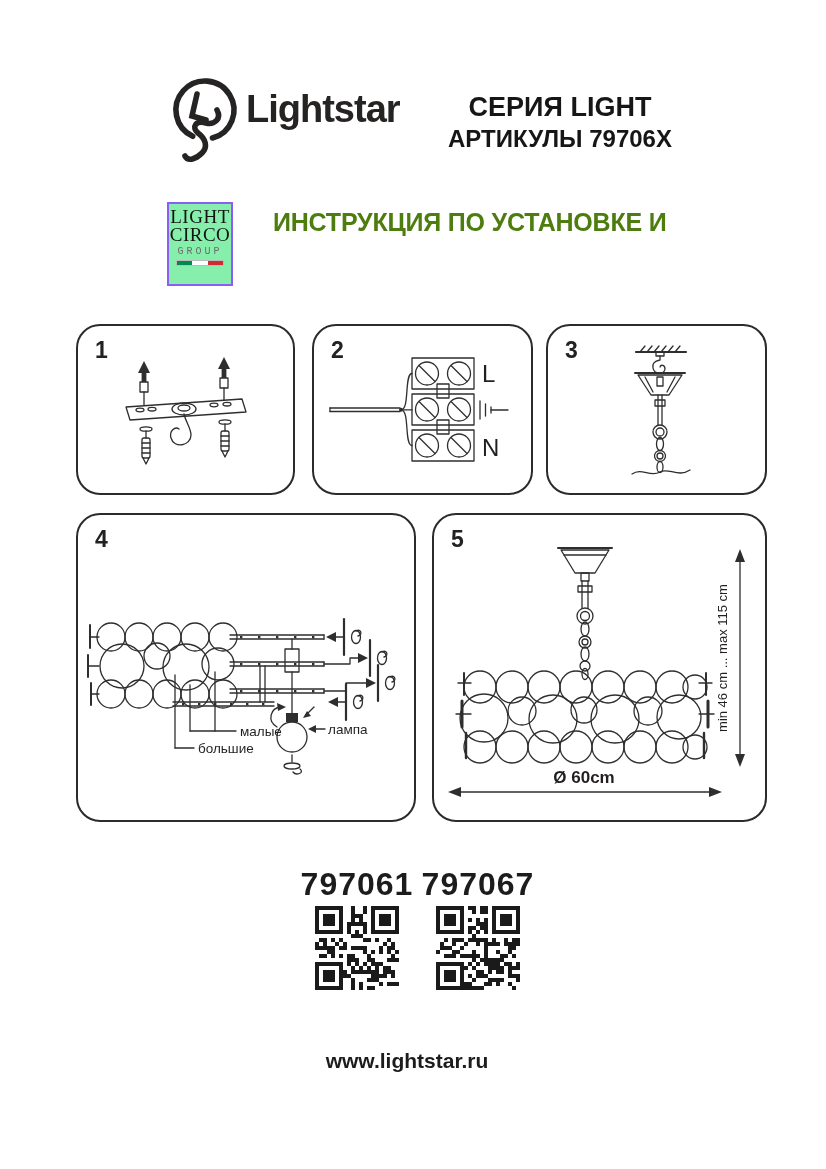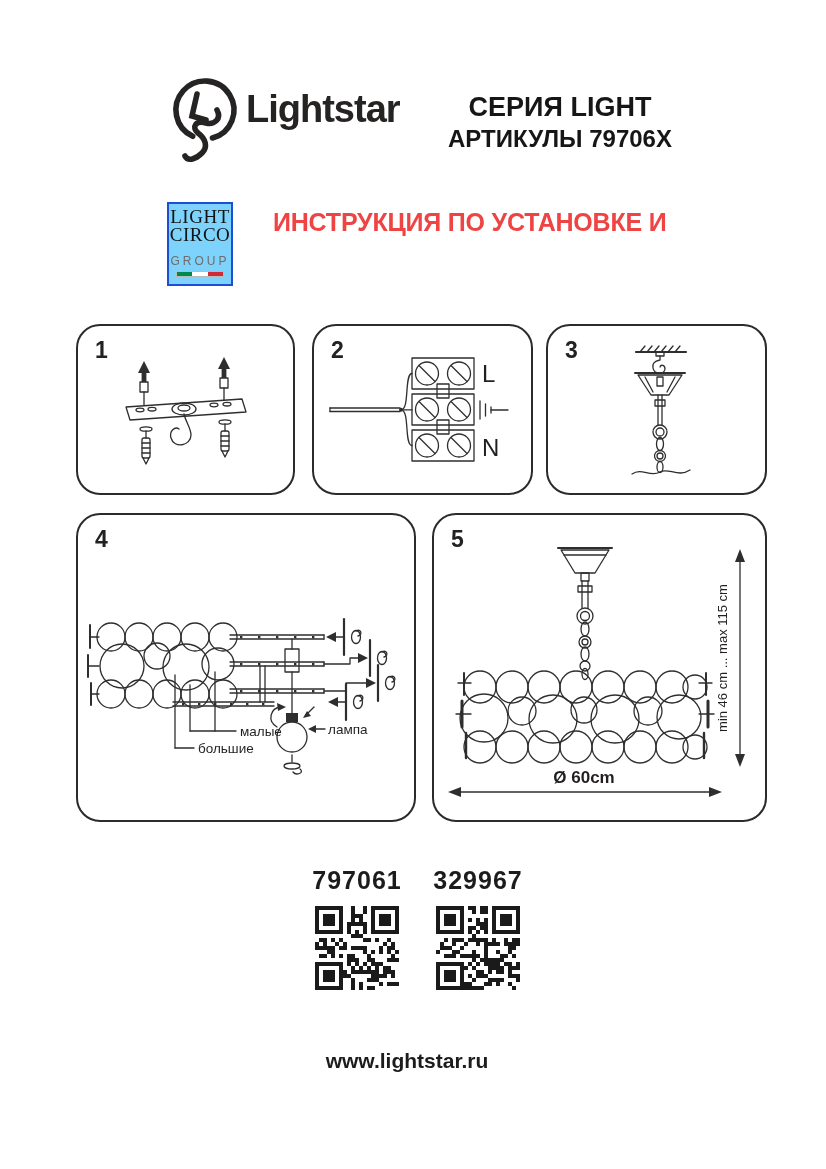--- a/index.html
+++ b/index.html
@@ -5,41 +5,41 @@
   html,body{margin:0;padding:0;background:#e9e9e9;}
   .page{position:relative;width:826px;height:1169px;margin:0 auto;background:#ffffff;
         font-family:"Liberation Sans",sans-serif;color:#1f1f1f;overflow:hidden;}
   .abs{position:absolute;}
   
   .brand-name{left:246px;top:88px;font-size:38px;font-weight:600;letter-spacing:-1px;color:#262323;}
   .series{left:415px;top:92px;width:290px;text-align:center;font-weight:700;color:#161616;}
   .series .l1{font-size:27px;line-height:31px;}
   .series .l2{font-size:24px;line-height:31px;}
   
-  .group-logo{left:167px;top:202px;width:62px;height:76px;border:2px solid #1d4ed8;background:#7dd3fc;
+  .group-logo{left:167px;top:202px;width:62px;height:76px;border:2px solid #8b5cf6;background:#86efac;
               text-align:center;font-family:"Liberation Serif",serif;padding-top:4px;}
   .group-logo .gl1,.group-logo .gl2{font-size:19px;line-height:18px;letter-spacing:.5px;color:#131313;}
-  .group-logo .gl3{font-size:12px;letter-spacing:3px;color:#6d6d6d;margin-top:10px;font-family:Liberation Sans, sans-serif;}
+  .group-logo .gl3{font-size:10px;letter-spacing:3px;color:#6d6d6d;margin-top:2px;font-family:Liberation Mono, monospace;}
   .flag{display:flex;height:4px;margin:3px 7px 0 7px;border:1px solid #bbb;}
   .flag div{flex:1;}
   
-  .doc-title{left:273px;top:206px;font-size:25px;font-weight:700;line-height:33px;color:#ef4444;letter-spacing:-.2px;}
+  .doc-title{left:273px;top:206px;font-size:25px;font-weight:700;line-height:33px;color:#4d7c0f;letter-spacing:-.2px;}
   
   .panel{position:absolute;border:2px solid #2b2b2b;border-radius:24px;background:#fff;}
   .pnum{position:absolute;left:17px;top:11px;font-size:23px;font-weight:600;color:#222;}
   .panel svg.draw{position:absolute;left:0;top:0;width:100%;height:100%;}
   svg.draw *{stroke:#2e2e2e;stroke-width:1.3;fill:none;stroke-linecap:round;stroke-linejoin:round;}
   svg.draw .f{fill:#2e2e2e;stroke:none;}
   svg.draw text{fill:#231f20;stroke:none;font-family:"Liberation Sans",sans-serif;}
   svg.draw .lbl{font-size:13.5px;}
   svg.draw .big{font-size:24px;font-weight:500;}
   svg.draw .dim{font-size:13px;}
   svg.draw .dia{font-size:17px;font-weight:600;}
   
-  .pcode{top:866px;width:130px;text-align:center;font-size:25px;font-weight:700;letter-spacing:1px;color:#1c1c1c;}
+  .pcode{top:866px;width:130px;text-align:center;font-size:32px;font-weight:700;letter-spacing:1px;color:#1c1c1c;}
   .qr{top:906px;width:84px;height:84px;}
   
   .site{left:0;right:12px;top:1049px;text-align:center;font-size:21px;font-weight:700;color:#1c1c1c;}
 </style>
 </head>
 <body>
 
 <div class="page">
 
   <svg class="abs" style="left:158px;top:70px" width="96" height="108" viewBox="0 0 96 108">
@@ -378,21 +378,21 @@
       <g>
         <text class="dia" x="150" y="268" text-anchor="middle">Ø 60cm</text>
         <line x1="22" y1="277" x2="280" y2="277"></line>
         <polygon class="f" points="14,277 27,272 27,282"></polygon>
           <polygon class="f" points="288,277 275,272 275,282"></polygon>
       </g>
     </svg>
   </div>
 
   <div class="abs pcode" style="left:292px">797061</div>
-  <div class="abs pcode" style="left:413px">329967</div>
+  <div class="abs pcode" style="left:413px">797067</div>
   <svg class="abs qr" style="left:315px" viewBox="0 0 84 84">
       <rect x="0" y="0" width="4" height="4" fill="#1a1a1a"></rect>
       <rect x="4" y="0" width="4" height="4" fill="#1a1a1a"></rect>
       <rect x="8" y="0" width="4" height="4" fill="#1a1a1a"></rect>
       <rect x="12" y="0" width="4" height="4" fill="#1a1a1a"></rect>
       <rect x="16" y="0" width="4" height="4" fill="#1a1a1a"></rect>
       <rect x="20" y="0" width="4" height="4" fill="#1a1a1a"></rect>
       <rect x="24" y="0" width="4" height="4" fill="#1a1a1a"></rect>
       <rect x="36" y="0" width="4" height="4" fill="#1a1a1a"></rect>
       <rect x="48" y="0" width="4" height="4" fill="#1a1a1a"></rect>

